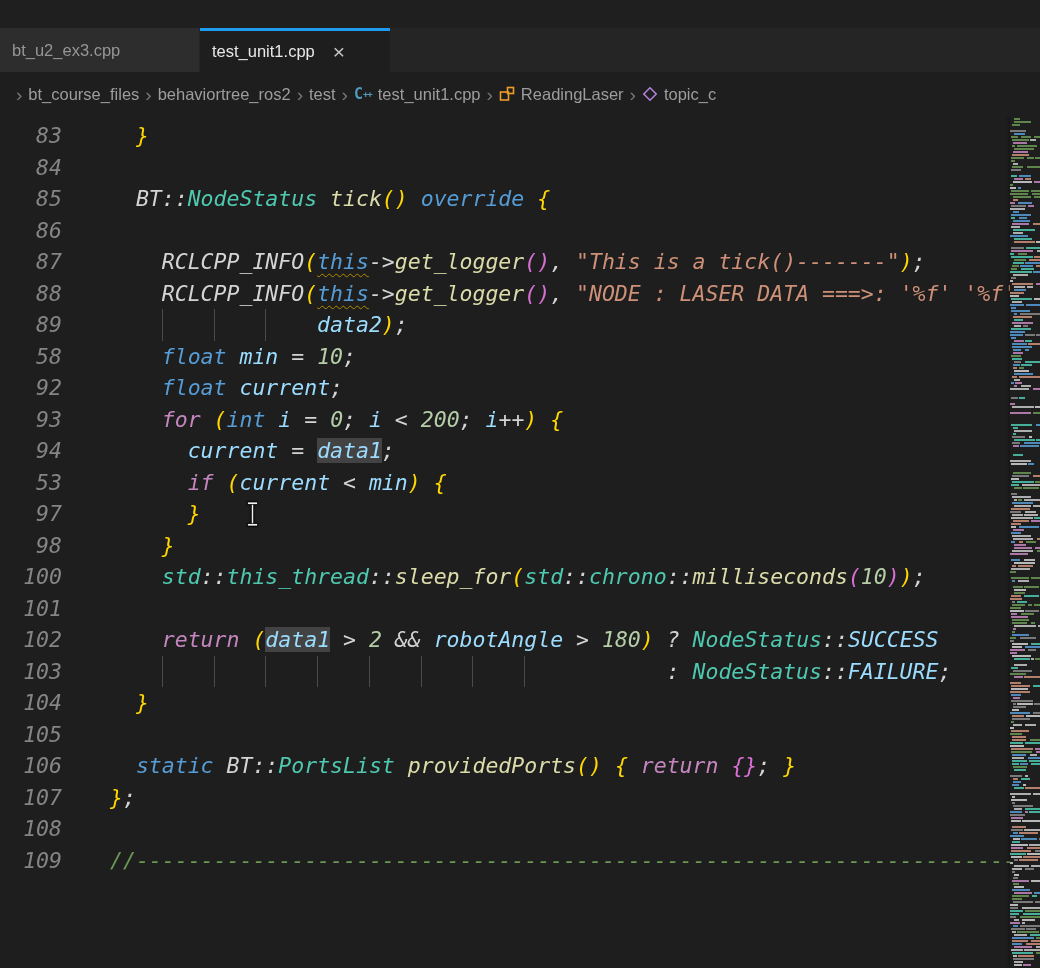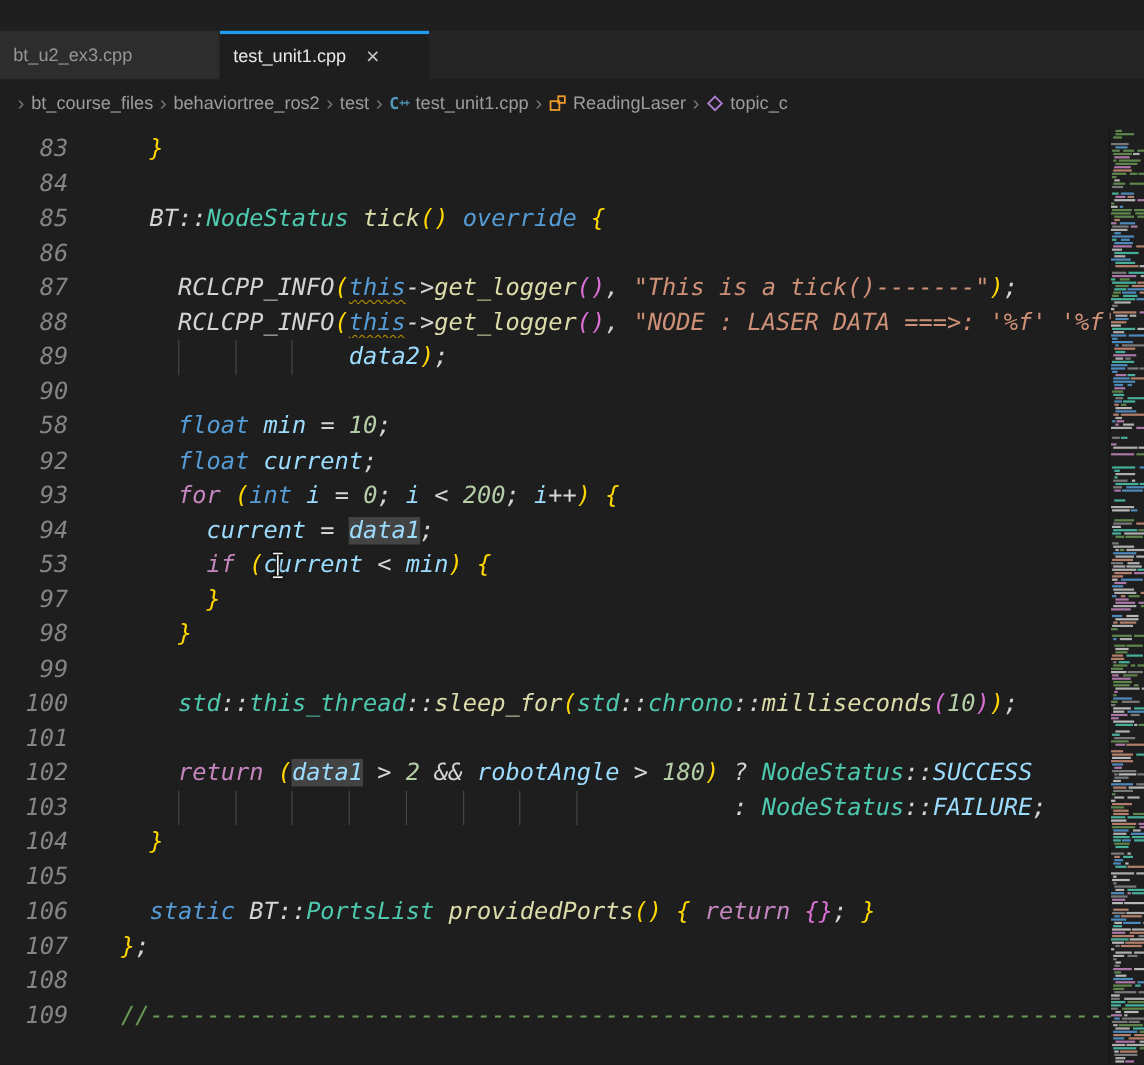--- a/index.html
+++ b/index.html
@@ -112,29 +112,27 @@
 
   <div class="editor">
     <div id="code-lines">
         <div class="crow"><span class="lnum">83</span><span class="lcode"><span class="tk-fg">  </span><span class="tk-b1">}</span></span></div>
         <div class="crow"><span class="lnum">84</span><span class="lcode"></span></div>
         <div class="crow"><span class="lnum">85</span><span class="lcode"><span class="tk-fg">  </span><span class="tk-fg">BT</span><span class="tk-fg">::</span><span class="tk-type">NodeStatus</span><span class="tk-fg"> </span><span class="tk-fn">tick</span><span class="tk-b1">()</span><span class="tk-fg"> </span><span class="tk-kw">override</span><span class="tk-fg"> </span><span class="tk-b1">{</span></span></div>
         <div class="crow"><span class="lnum">86</span><span class="lcode"></span></div>
         <div class="crow"><span class="lnum">87</span><span class="lcode"><span class="tk-fg">    </span><span class="tk-fg">RCLCPP_INFO</span><span class="tk-b1">(</span><span class="tk-this">this</span><span class="tk-fg">-&gt;</span><span class="tk-fn">get_logger</span><span class="tk-b2">()</span><span class="tk-fg">, </span><span class="tk-str">"This is a tick()-------"</span><span class="tk-b1">)</span><span class="tk-fg">;</span></span></div>
         <div class="crow"><span class="lnum">88</span><span class="lcode"><span class="tk-fg">    </span><span class="tk-fg">RCLCPP_INFO</span><span class="tk-b1">(</span><span class="tk-this">this</span><span class="tk-fg">-&gt;</span><span class="tk-fn">get_logger</span><span class="tk-b2">()</span><span class="tk-fg">, </span><span class="tk-str">"NODE : LASER DATA ===&gt;: '%f' '%f'"</span><span class="tk-fg">,</span></span></div>
         <div class="crow"><i class="guide" style="left:calc(110px + 4ch)"></i><i class="guide" style="left:calc(110px + 8ch)"></i><i class="guide" style="left:calc(110px + 12ch)"></i><span class="lnum">89</span><span class="lcode"><span class="tk-fg">                </span><span class="tk-var">data2</span><span class="tk-b1">)</span><span class="tk-fg">;</span></span></div>
-        <div class="crow"><span class="lnum">90</span><span class="lcode"></span></div>
         <div class="crow"><span class="lnum">58</span><span class="lcode"><span class="tk-fg">    </span><span class="tk-kw">float</span><span class="tk-fg"> </span><span class="tk-var">min</span><span class="tk-fg"> = </span><span class="tk-num">10</span><span class="tk-fg">;</span></span></div>
         <div class="crow"><span class="lnum">92</span><span class="lcode"><span class="tk-fg">    </span><span class="tk-kw">float</span><span class="tk-fg"> </span><span class="tk-var">current</span><span class="tk-fg">;</span></span></div>
         <div class="crow"><span class="lnum">93</span><span class="lcode"><span class="tk-fg">    </span><span class="tk-ctl">for</span><span class="tk-fg"> </span><span class="tk-b1">(</span><span class="tk-kw">int</span><span class="tk-fg"> </span><span class="tk-var">i</span><span class="tk-fg"> = </span><span class="tk-num">0</span><span class="tk-fg">; </span><span class="tk-var">i</span><span class="tk-fg"> &lt; </span><span class="tk-num">200</span><span class="tk-fg">; </span><span class="tk-var">i</span><span class="tk-fg">++</span><span class="tk-b1">)</span><span class="tk-fg"> </span><span class="tk-b1">{</span></span></div>
         <div class="crow"><span class="lnum">94</span><span class="lcode"><span class="tk-fg">      </span><span class="tk-var">current</span><span class="tk-fg"> = </span><span class="tk-var tk-hl">data1</span><span class="tk-fg">;</span></span></div>
         <div class="crow"><span class="lnum">53</span><span class="lcode"><span class="tk-fg">      </span><span class="tk-ctl">if</span><span class="tk-fg"> </span><span class="tk-b1">(</span><span class="tk-var">current</span><span class="tk-fg"> &lt; </span><span class="tk-var">min</span><span class="tk-b1">)</span><span class="tk-fg"> </span><span class="tk-b1">{</span></span></div>
         <div class="crow"><span class="lnum">97</span><span class="lcode"><span class="tk-fg">      </span><span class="tk-b1">}</span></span></div>
         <div class="crow"><span class="lnum">98</span><span class="lcode"><span class="tk-fg">    </span><span class="tk-b1">}</span></span></div>
-        <div class="crow"><span class="lnum">99</span><span class="lcode"></span></div>
         <div class="crow"><span class="lnum">100</span><span class="lcode"><span class="tk-fg">    </span><span class="tk-type">std</span><span class="tk-fg">::</span><span class="tk-type">this_thread</span><span class="tk-fg">::</span><span class="tk-fn">sleep_for</span><span class="tk-b1">(</span><span class="tk-type">std</span><span class="tk-fg">::</span><span class="tk-type">chrono</span><span class="tk-fg">::</span><span class="tk-fn">milliseconds</span><span class="tk-b2">(</span><span class="tk-num">10</span><span class="tk-b2">)</span><span class="tk-b1">)</span><span class="tk-fg">;</span></span></div>
         <div class="crow"><span class="lnum">101</span><span class="lcode"></span></div>
         <div class="crow"><span class="lnum">102</span><span class="lcode"><span class="tk-fg">    </span><span class="tk-ctl">return</span><span class="tk-fg"> </span><span class="tk-b1">(</span><span class="tk-var tk-hl">data1</span><span class="tk-fg"> &gt; </span><span class="tk-num">2</span><span class="tk-fg"> &amp;&amp; </span><span class="tk-var">robotAngle</span><span class="tk-fg"> &gt; </span><span class="tk-num">180</span><span class="tk-b1">)</span><span class="tk-fg"> ? </span><span class="tk-type">NodeStatus</span><span class="tk-fg">::</span><span class="tk-var">SUCCESS</span></span></div>
         <div class="crow"><i class="guide" style="left:calc(110px + 4ch)"></i><i class="guide" style="left:calc(110px + 8ch)"></i><i class="guide" style="left:calc(110px + 12ch)"></i><i class="guide" style="left:calc(110px + 16ch)"></i><i class="guide" style="left:calc(110px + 20ch)"></i><i class="guide" style="left:calc(110px + 24ch)"></i><i class="guide" style="left:calc(110px + 28ch)"></i><i class="guide" style="left:calc(110px + 32ch)"></i><span class="lnum">103</span><span class="lcode"><span class="tk-fg">                                           </span><span class="tk-fg">: </span><span class="tk-type">NodeStatus</span><span class="tk-fg">::</span><span class="tk-var">FAILURE</span><span class="tk-fg">;</span></span></div>
         <div class="crow"><span class="lnum">104</span><span class="lcode"><span class="tk-fg">  </span><span class="tk-b1">}</span></span></div>
         <div class="crow"><span class="lnum">105</span><span class="lcode"></span></div>
         <div class="crow"><span class="lnum">106</span><span class="lcode"><span class="tk-fg">  </span><span class="tk-kw">static</span><span class="tk-fg"> </span><span class="tk-fg">BT</span><span class="tk-fg">::</span><span class="tk-type">PortsList</span><span class="tk-fg"> </span><span class="tk-fn">providedPorts</span><span class="tk-b1">()</span><span class="tk-fg"> </span><span class="tk-b1">{</span><span class="tk-fg"> </span><span class="tk-ctl">return</span><span class="tk-fg"> </span><span class="tk-b2">{}</span><span class="tk-fg">;</span><span class="tk-fg"> </span><span class="tk-b1">}</span></span></div>
         <div class="crow"><span class="lnum">107</span><span class="lcode"><span class="tk-b1">}</span><span class="tk-fg">;</span></span></div>
         <div class="crow"><span class="lnum">108</span><span class="lcode"></span></div>
         <div class="crow"><span class="lnum">109</span><span class="lcode"><span class="tk-com">//------------------------------------------------------------------------</span></span></div>

